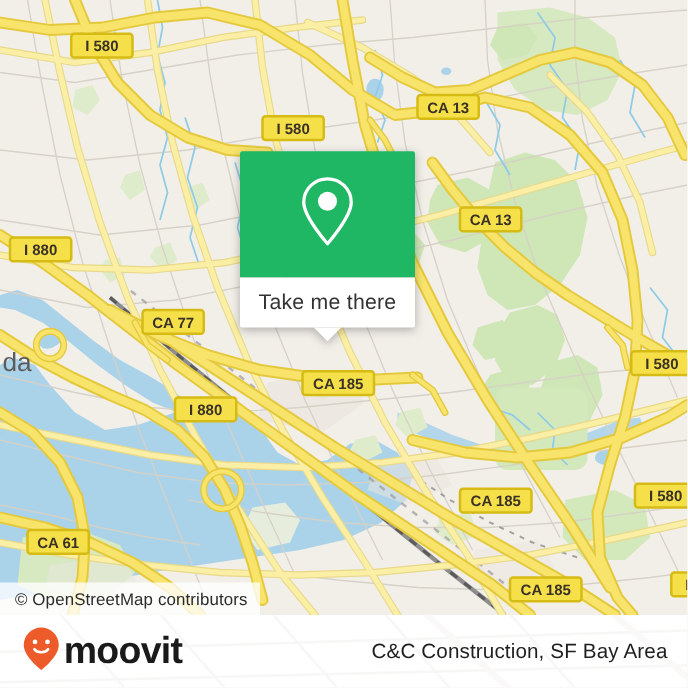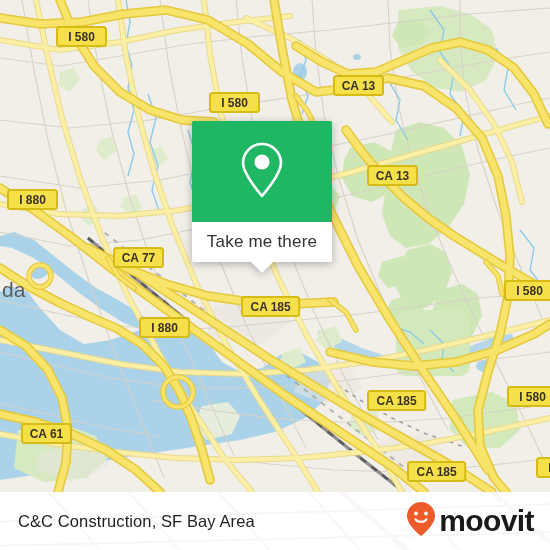--- a/index.html
+++ b/index.html
@@ -399,20 +399,23 @@
             <g>
               <rect x="537" y="458" width="49" height="19" rx="2.5" fill="#f6e04a" stroke="#d6bb14" stroke-width="2"></rect>
               <text x="561.5" y="472" text-anchor="middle" font-family="Liberation Sans, sans-serif" font-size="12" font-weight="bold" fill="#3a3226">I 580</text>
             </g>
           </g>
 
       </g>
     </svg>
   </div>
 
+  <div id="osm-attrib">
+    <span>© OpenStreetMap contributors</span>
+  </div>
 
   <div id="callout">
     <div id="callout-green">
       <span>
         <svg width="48" height="58" viewBox="0 0 48 58" xmlns="http://www.w3.org/2000/svg">
           <path d="M24 3 C13.5 3 5 11.5 5 22 C5 33.5 24 55 24 55 C24 55 43 33.5 43 22 C43 11.5 34.5 3 24 3 Z" fill="none" stroke="#ffffff" stroke-width="2.6" stroke-linejoin="round"></path>
           <circle cx="24" cy="21" r="7.6" fill="#ffffff"></circle>
         </svg>
       </span>
     </div>
@@ -432,28 +435,28 @@
         <path d="M400 -10 L470 70"></path>
         <path d="M-10 30 L560 12"></path>
         <path d="M-10 54 L560 40"></path>
       </g>
       <g stroke="#ccc6ba" stroke-width="5" fill="none">
         <path d="M330 -10 L420 70"></path>
         <path d="M480 -10 L550 50"></path>
       </g>
     </svg>
 
-    <div id="place-name">C&amp;C Construction, SF Bay Area</div>
-
     <div id="moovit-logo">
       <span>
         <svg width="30" height="36" viewBox="0 0 30 36" xmlns="http://www.w3.org/2000/svg">
           <path d="M15 1 C7.3 1 1 7.3 1 15 C1 24.5 15 35 15 35 C15 35 29 24.5 29 15 C29 7.3 22.7 1 15 1 Z" fill="#ec5b29"></path>
           <circle cx="10" cy="12.5" r="1.9" fill="#ffffff"></circle>
           <circle cx="20" cy="12.5" r="1.9" fill="#ffffff"></circle>
           <path d="M9.5 18.4 C11.7 21.6 18.3 21.6 20.5 18.4" fill="none" stroke="#ffffff" stroke-width="2.1" stroke-linecap="round"></path>
         </svg>
       </span>
       <span id="moovit-wordmark">moovit</span>
     </div>
+
+    <div id="place-name">C&amp;C Construction, SF Bay Area</div>
   </div>
 
 </div>
 
 </body></html>

